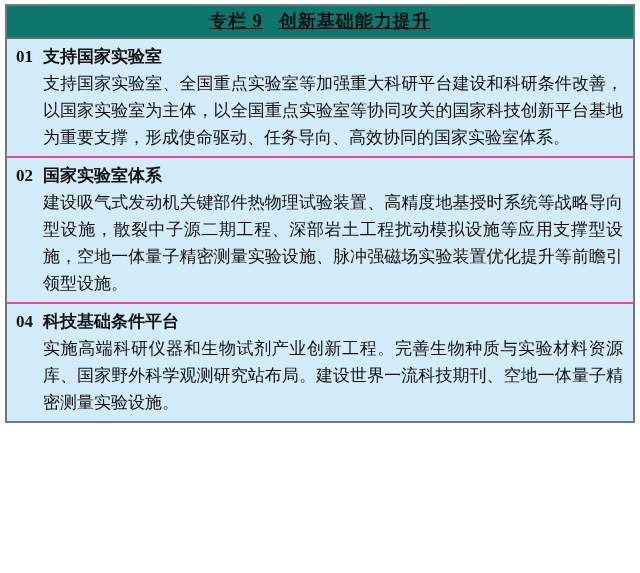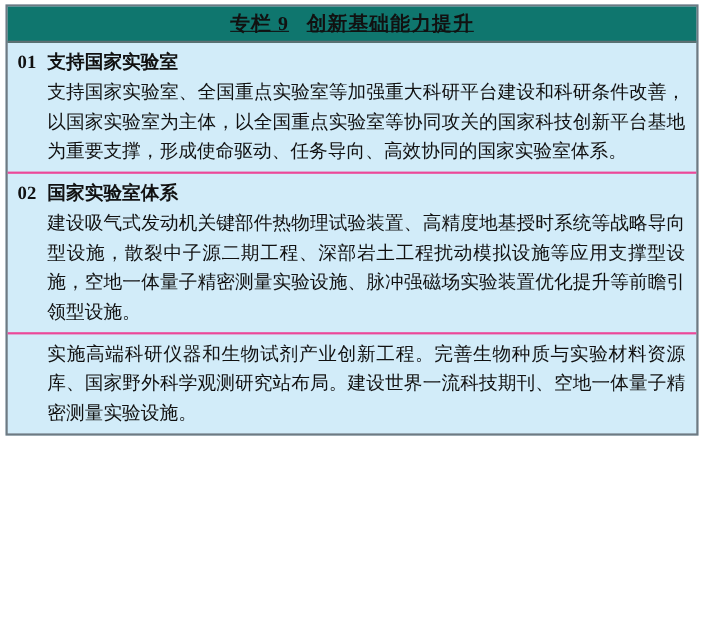--- a/index.html
+++ b/index.html
@@ -76,16 +76,20 @@
   <div class="section">
     <div class="section-heading">
       <span class="section-number">02</span>
       <span class="section-title">国家实验室体系</span>
     </div>
     <div class="section-body">建设吸气式发动机关键部件热物理试验装置、高精度地基授时系统等战略导向型设施，散裂中子源二期工程、深部岩土工程扰动模拟设施等应用支撑型设施，空地一体量子精密测量实验设施、脉冲强磁场实验装置优化提升等前瞻引领型设施。</div>
   </div>
 
 
   <div class="section">
+    <div class="section-heading">
+      <span class="section-number">04</span>
+      <span class="section-title">科技基础条件平台</span>
+    </div>
     <div class="section-body">实施高端科研仪器和生物试剂产业创新工程。完善生物种质与实验材料资源库、国家野外科学观测研究站布局。建设世界一流科技期刊、空地一体量子精密测量实验设施。</div>
   </div>
 
 </div>
 
 </body></html>

